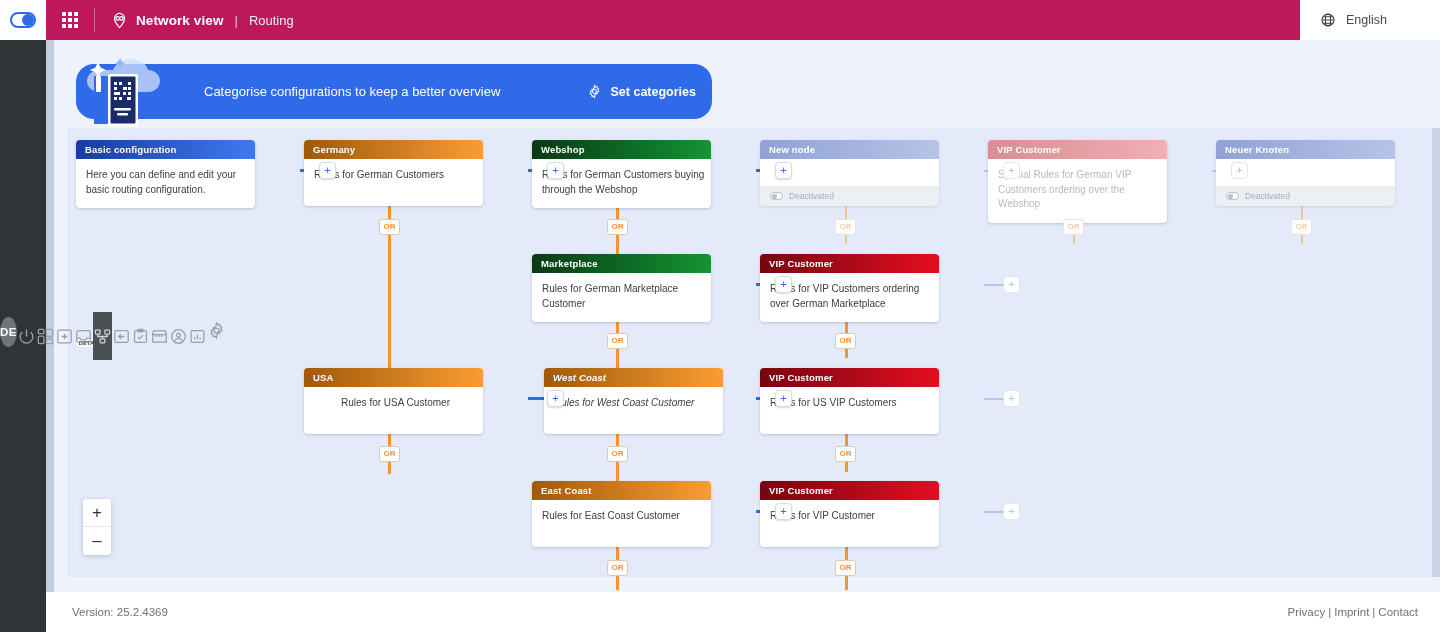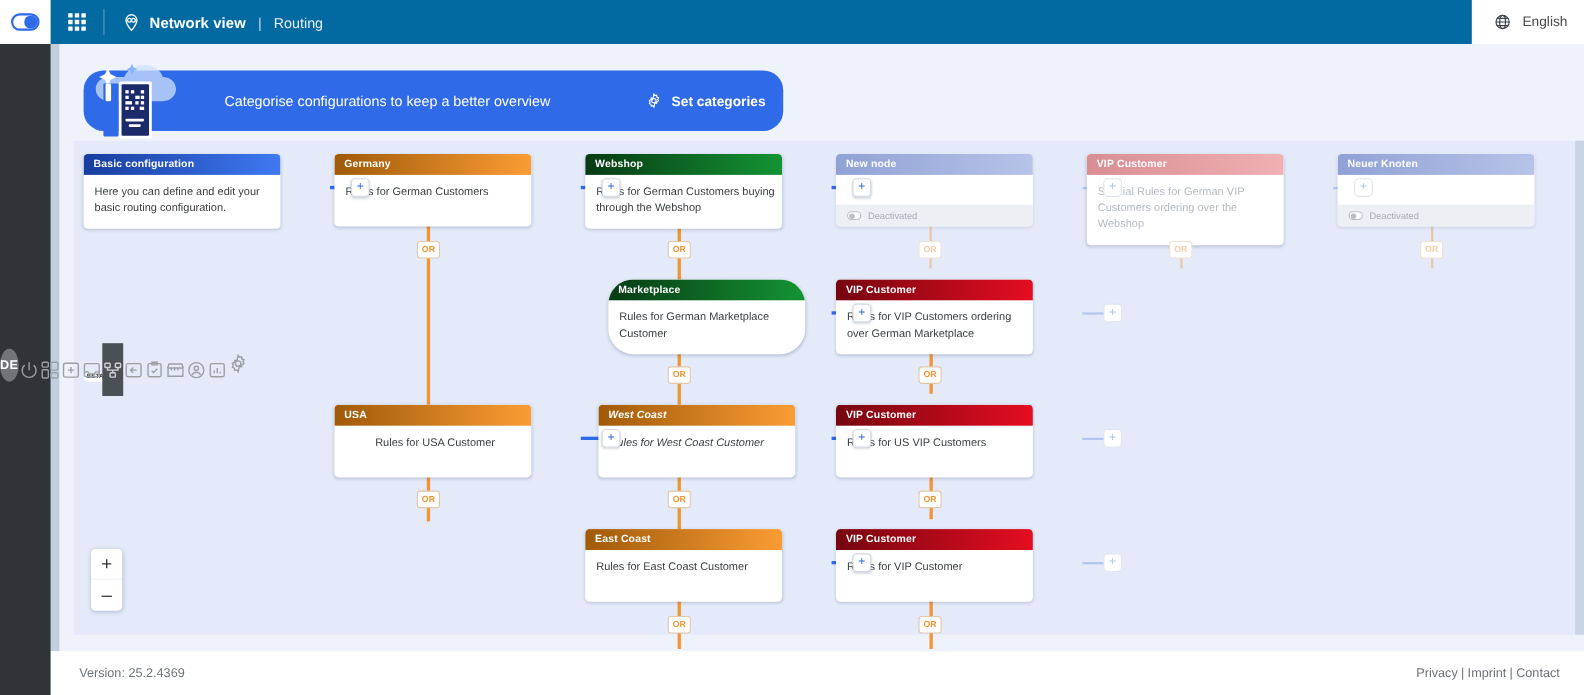--- a/index.html
+++ b/index.html
@@ -6,21 +6,21 @@
   html, body {
     width: 1440px; height: 632px;
     font-family: "Liberation Sans", sans-serif;
     overflow: hidden;
     background: #ffffff;
   }
 
   
   .topbar {
     position: absolute; top: 0; left: 0; width: 1440px; height: 40px;
-    display: flex; align-items: stretch; background: #0369a1; z-index: 40;
+    display: flex; align-items: stretch; background: #be185d; z-index: 40;
   }
   .logo-cell {
     width: 46px; height: 40px; background: #ffffff;
     display: flex; align-items: center; justify-content: center;
   }
   .logo-mark { position: relative; width: 26px; height: 16px; }
   .logo-mark .ring {
     position: absolute; left: 0; top: 0; width: 26px; height: 16px;
     border: 2.5px solid #2f6ae8; border-radius: 8px; background: #fff;
   }
@@ -37,21 +37,21 @@
   .topbar-div { width: 1px; background: rgba(255,255,255,.35); margin: 8px 0; }
   .crumbs {
     display: flex; align-items: center; gap: 8px; padding-left: 16px;
     color: #fff; font-size: 13px; flex: 1;
   }
   .crumbs .pin-icon { width: 17px; height: 17px; display:inline-block; }
   .crumb-main { font-weight: bold; font-size: 13.5px; letter-spacing: .1px;}
   .crumb-sep { color: rgba(255,255,255,.75); font-size: 13px; padding: 0 3px;}
   .crumb-sub { color: #e7eefc; font-size: 13px; }
   .lang-cell {
-    width: 102px; background: #fff; display: flex; align-items: center;
+    width: 140px; background: #fff; display: flex; align-items: center;
     gap: 10px; padding-left: 20px; cursor: pointer;
   }
   .lang-cell .globe { width: 16px; height: 16px; }
   .lang-cell span { font-size: 12.5px; color: #4a4a4a; }
 
   
   .sidebar {
     position: absolute; left: 0; top: 40px; width: 46px; height: 592px;
     background: #2f3437; display: flex; flex-direction: row; align-items: center;
     z-index: 35;
@@ -427,21 +427,21 @@
 
     <div class="node disabled" style="left:1162px;top:100px;">
       <div class="node-head g-lav">Neuer Knoten</div>
       <div class="node-body"></div>
       <div class="node-foot">
         <span class="toggle"></span>
         <span>Deactivated</span>
       </div>
     </div>
 
-    <div class="node" style="left:499px;top:214px;border-radius:23px;">
+    <div class="node" style="left:478px;top:214px;">
       <div class="node-head g-green">Marketplace</div>
       <div class="node-body">Rules for German Marketplace Customer</div>
     </div>
 
     <div class="node" style="left:706px;top:214px;">
       <div class="node-head g-red">VIP Customer</div>
       <div class="node-body">Rules for VIP Customers ordering over German Marketplace</div>
     </div>
 
     <div class="node" style="left:250px;top:328px;text-align:center;">

